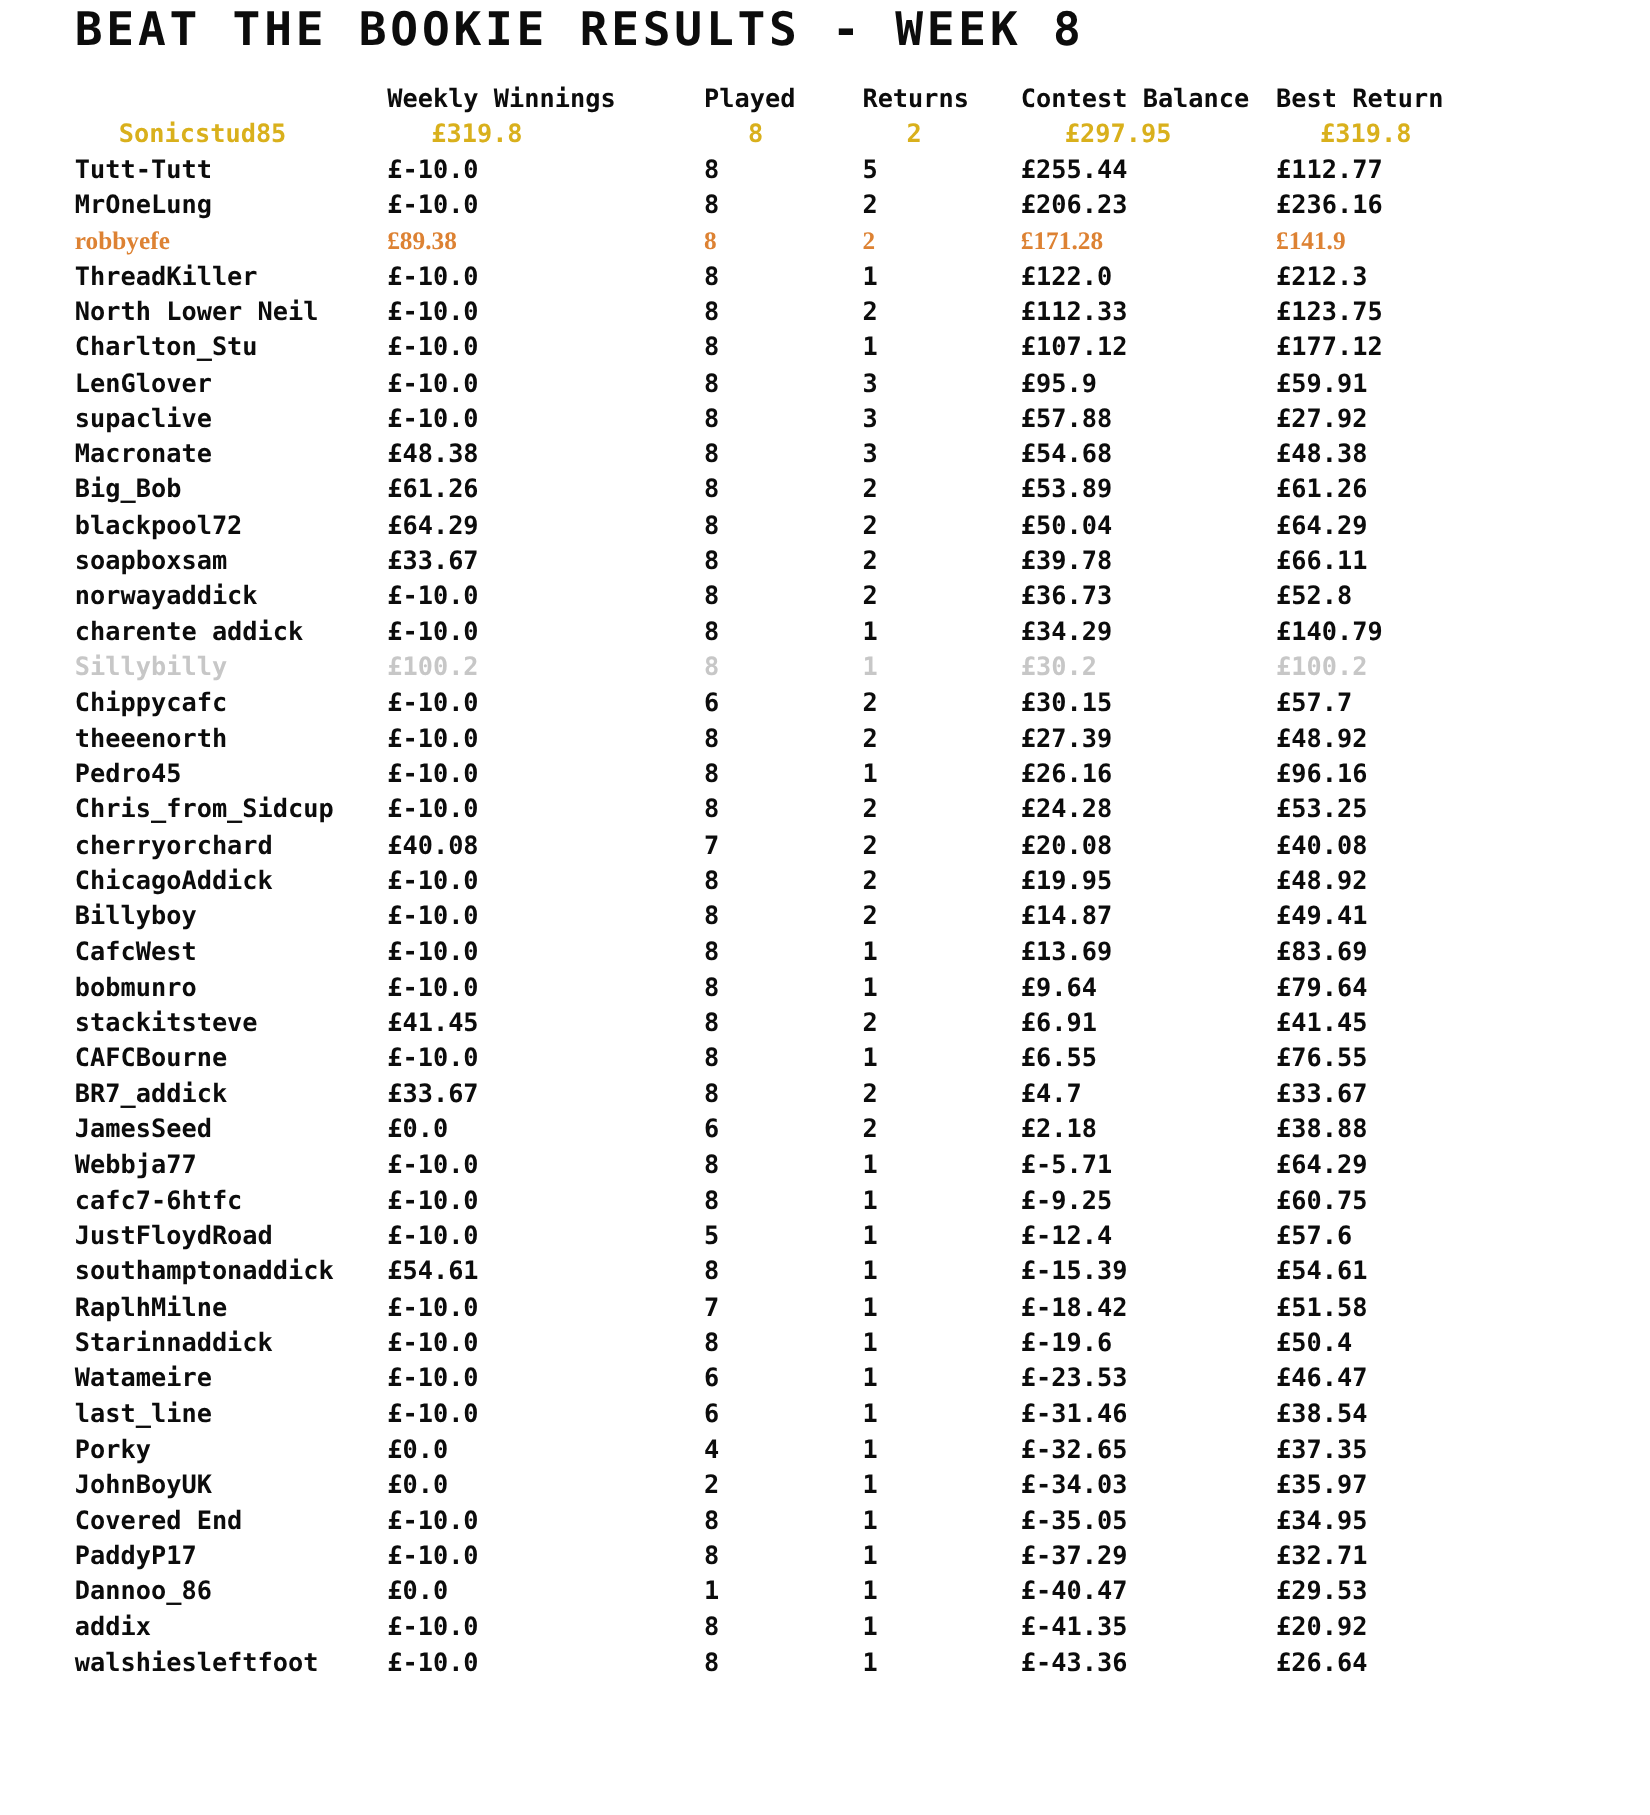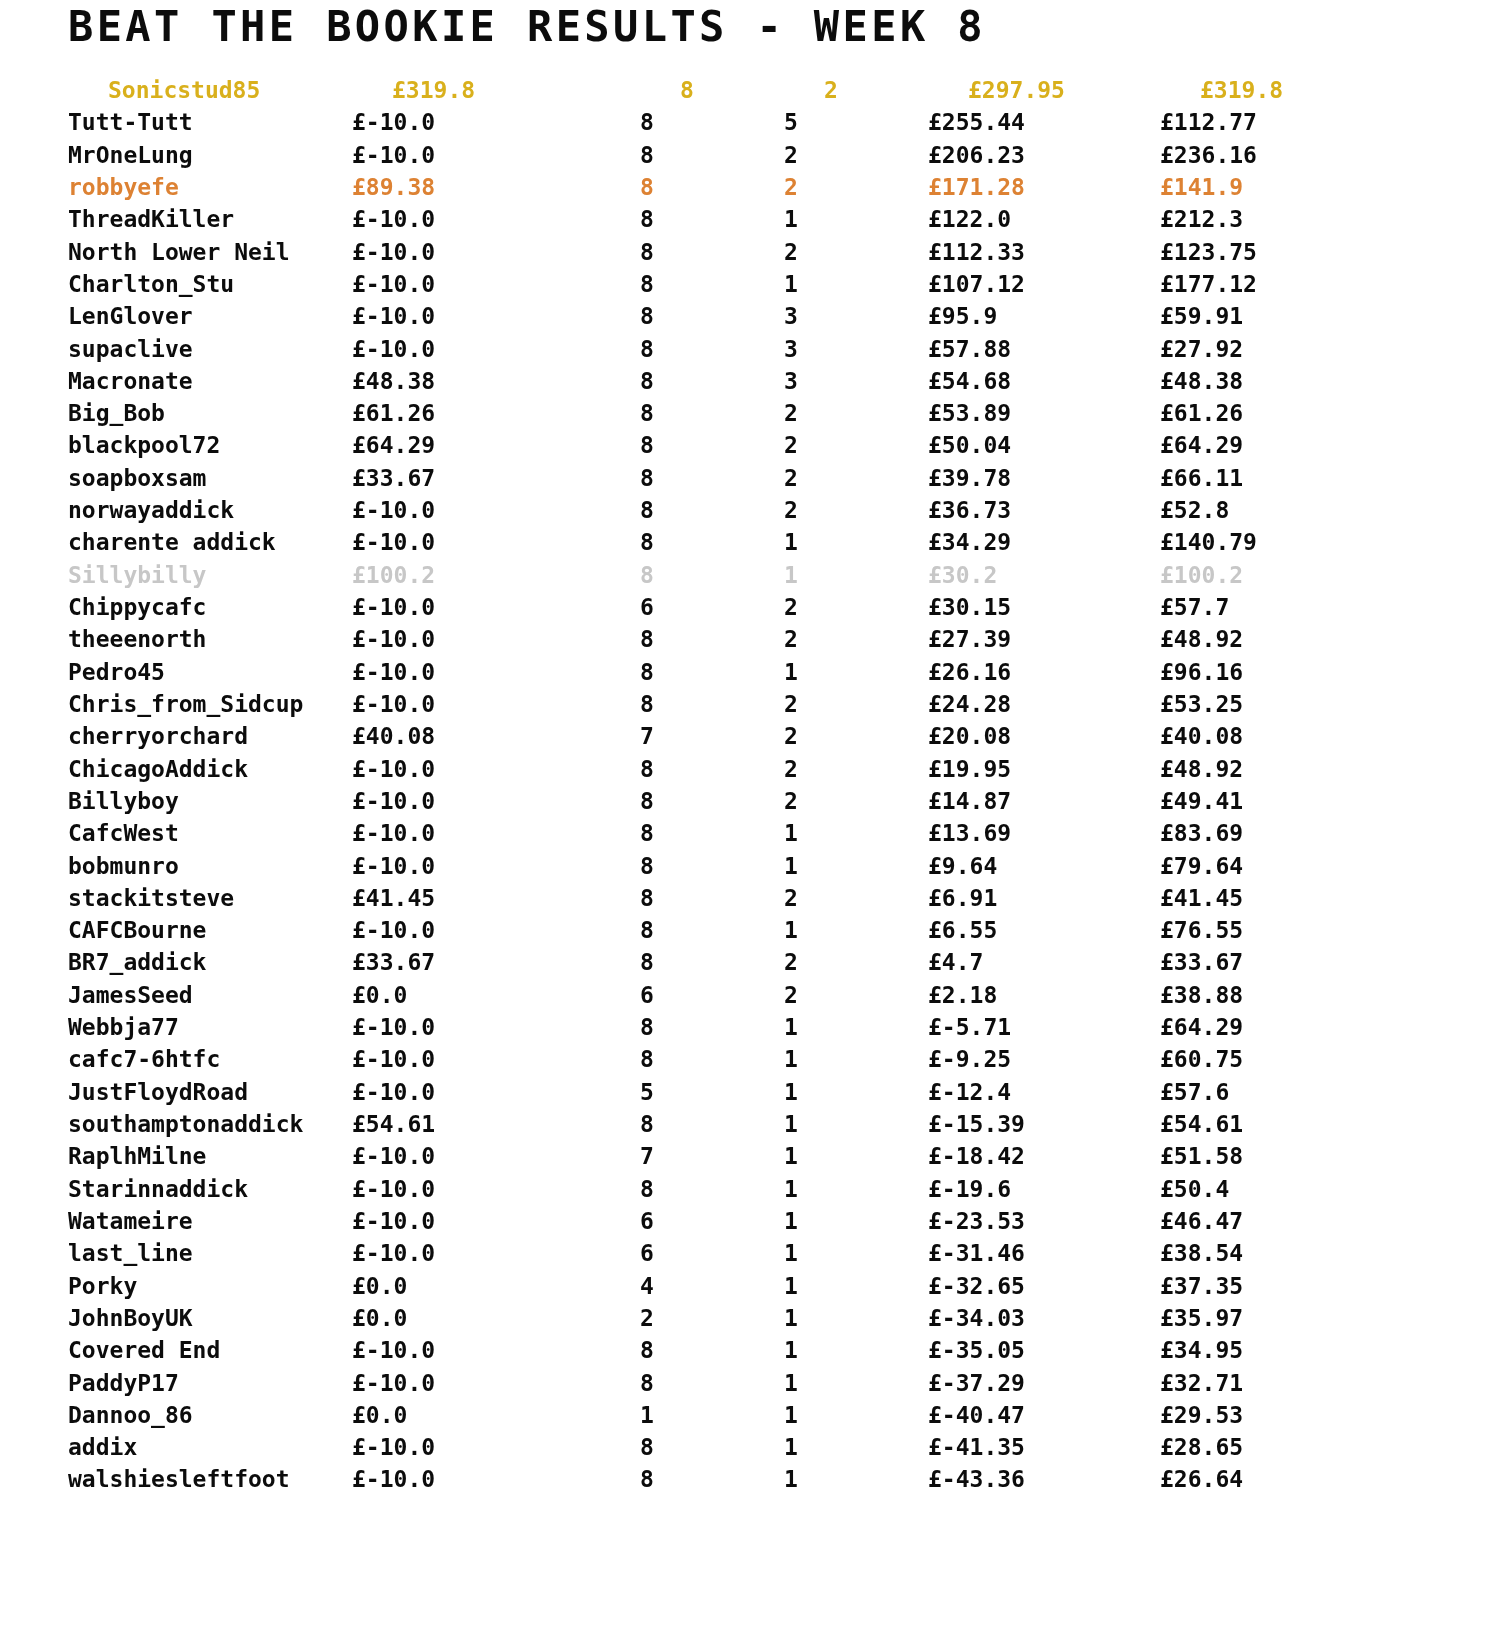--- a/index.html
+++ b/index.html
@@ -35,30 +35,38 @@
     white-space: nowrap;
   }
   .cell {
     overflow: visible;
     text-align: left;
   }
   .header-row .cell {
     font-weight: bold;
   }
   .hl-gold   { color: var(--gold,   #d9b01c); margin-left: 40px; }
-  .hl-orange { color: var(--orange, #dd8233); }
+  .hl-orange { color: var(--orange, #dd8233); font-family: Liberation Serif, serif; }
   .hl-gray   { color: var(--gray,   #c7c7c7); }
 </style>
 </head>
 <body>
 
 <div class="page">
   <h1 class="title">BEAT THE BOOKIE RESULTS - WEEK 8</h1>
 
   <div class="table">
+    <div class="row header-row">
+      <div class="cell"></div>
+      <div class="cell">Weekly Winnings</div>
+      <div class="cell">Played</div>
+      <div class="cell">Returns</div>
+      <div class="cell">Contest Balance</div>
+      <div class="cell">Best Return</div>
+    </div>
     <div id="rows">
         <div class="row hl-gold">
           <div class="cell">Sonicstud85</div>
           <div class="cell">£319.8</div>
           <div class="cell">8</div>
           <div class="cell">2</div>
           <div class="cell">£297.95</div>
           <div class="cell">£319.8</div>
         </div>
         <div class="row">
@@ -388,21 +396,21 @@
           <div class="cell">1</div>
           <div class="cell">£-40.47</div>
           <div class="cell">£29.53</div>
         </div>
         <div class="row">
           <div class="cell">addix</div>
           <div class="cell">£-10.0</div>
           <div class="cell">8</div>
           <div class="cell">1</div>
           <div class="cell">£-41.35</div>
-          <div class="cell">£28.65</div>
+          <div class="cell">£20.92</div>
         </div>
         <div class="row">
           <div class="cell">walshiesleftfoot</div>
           <div class="cell">£-10.0</div>
           <div class="cell">8</div>
           <div class="cell">1</div>
           <div class="cell">£-43.36</div>
           <div class="cell">£26.64</div>
         </div>
       </div>

